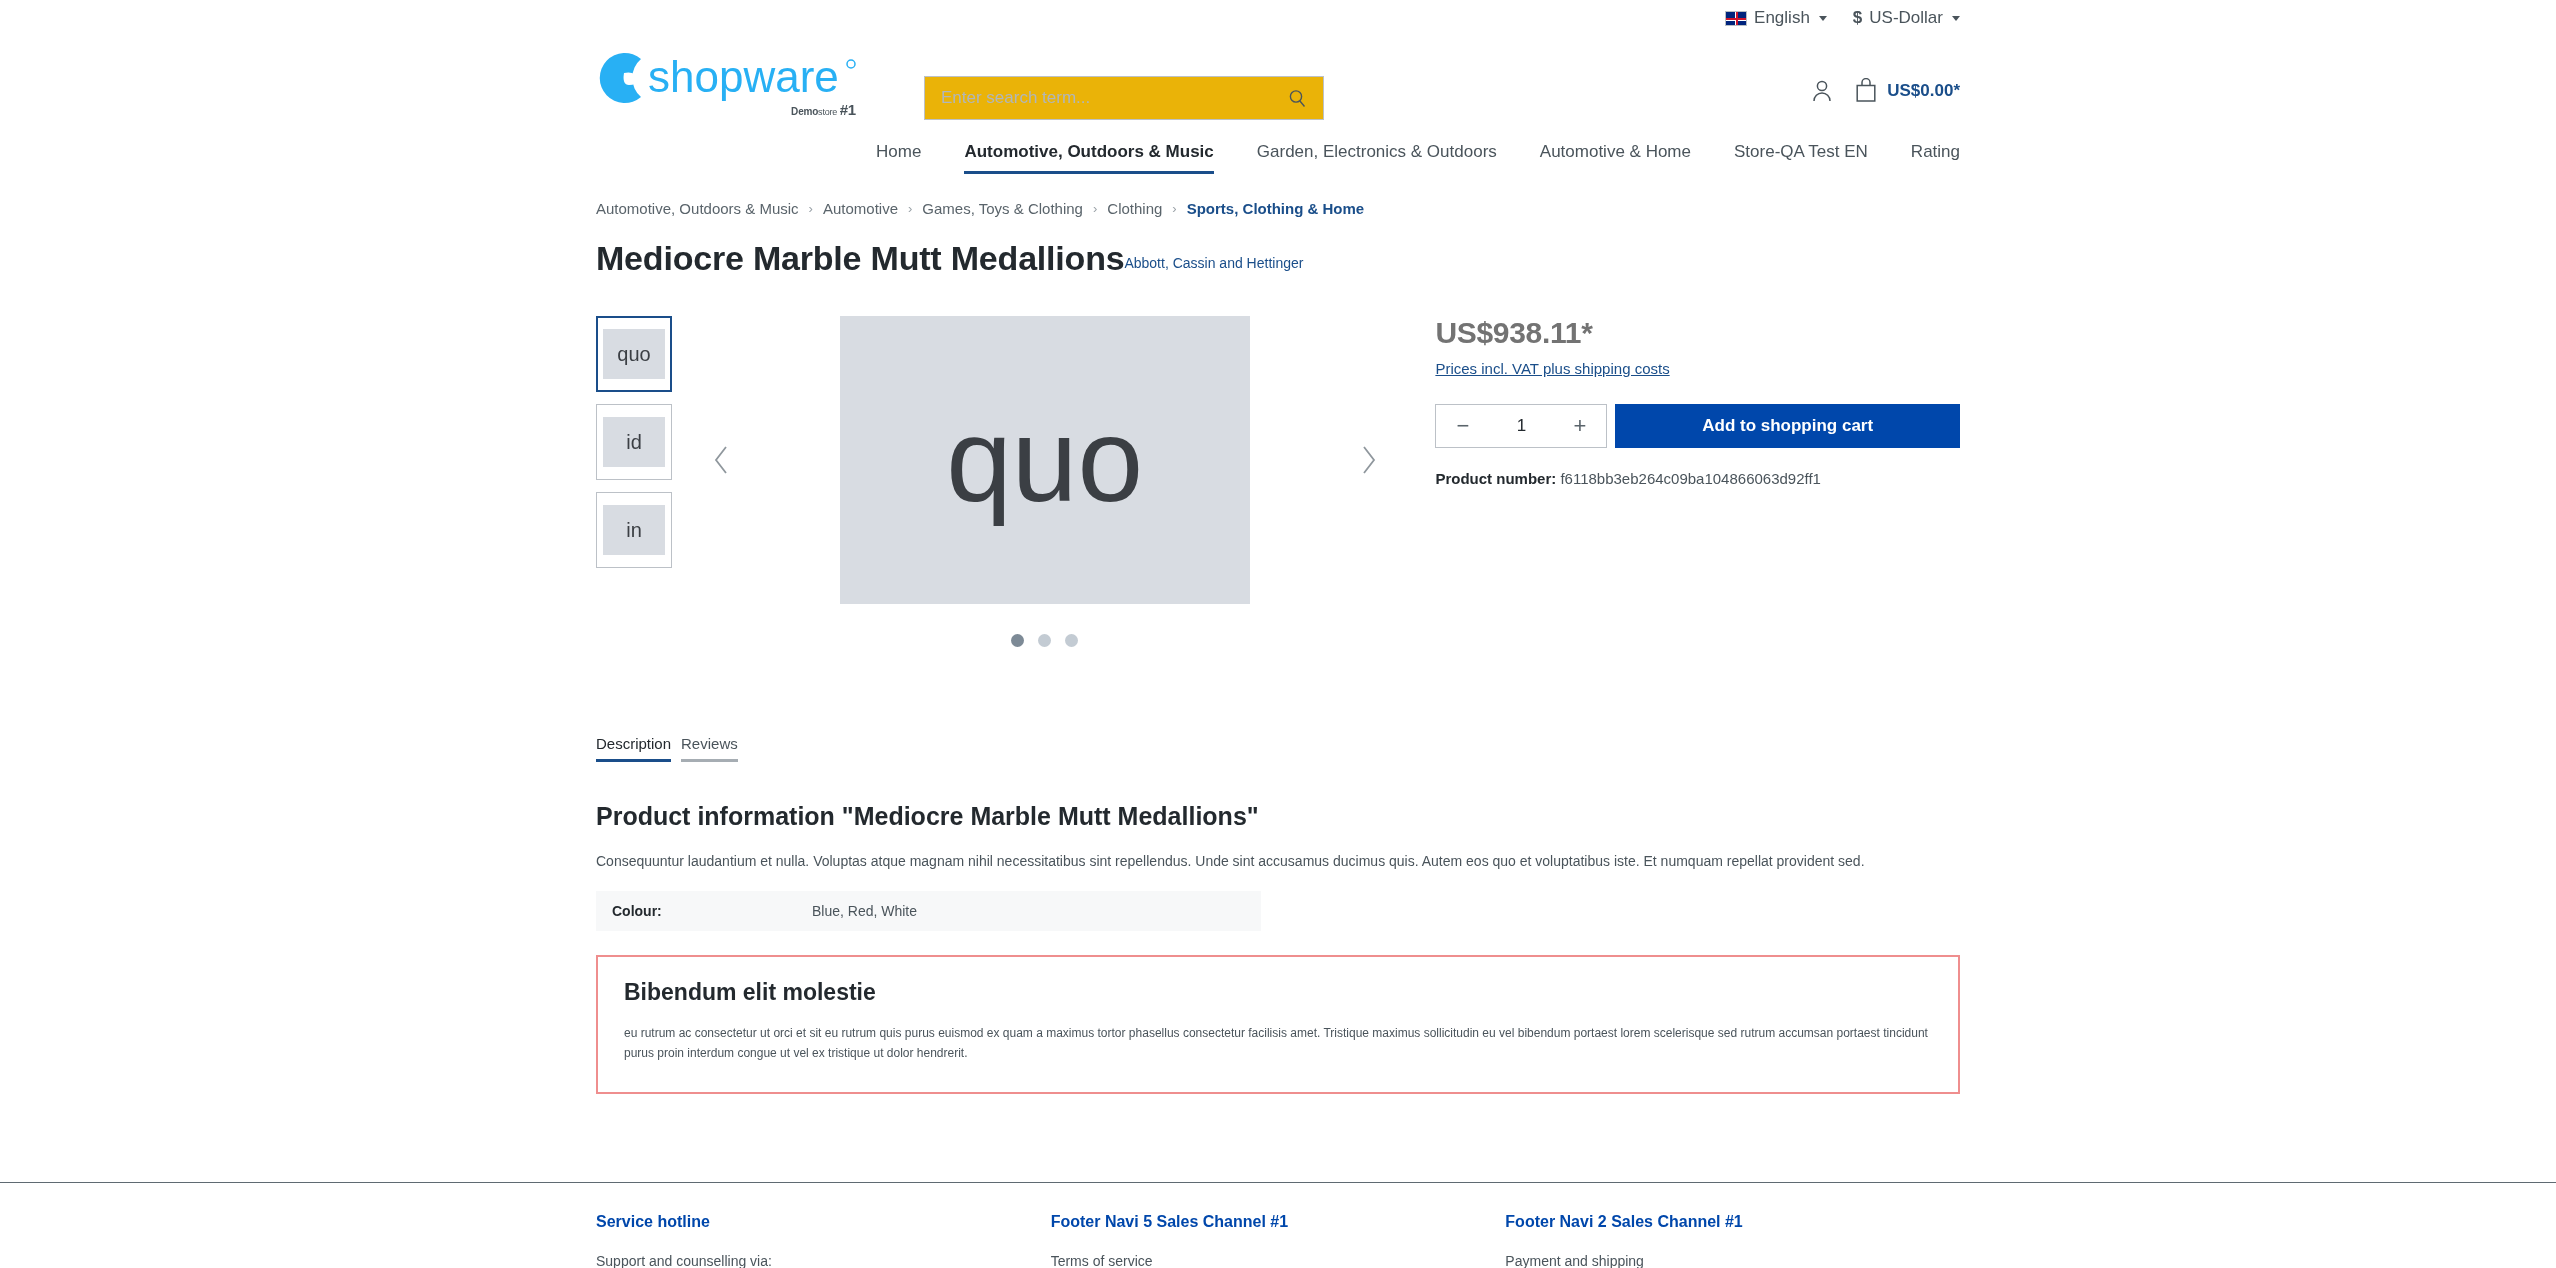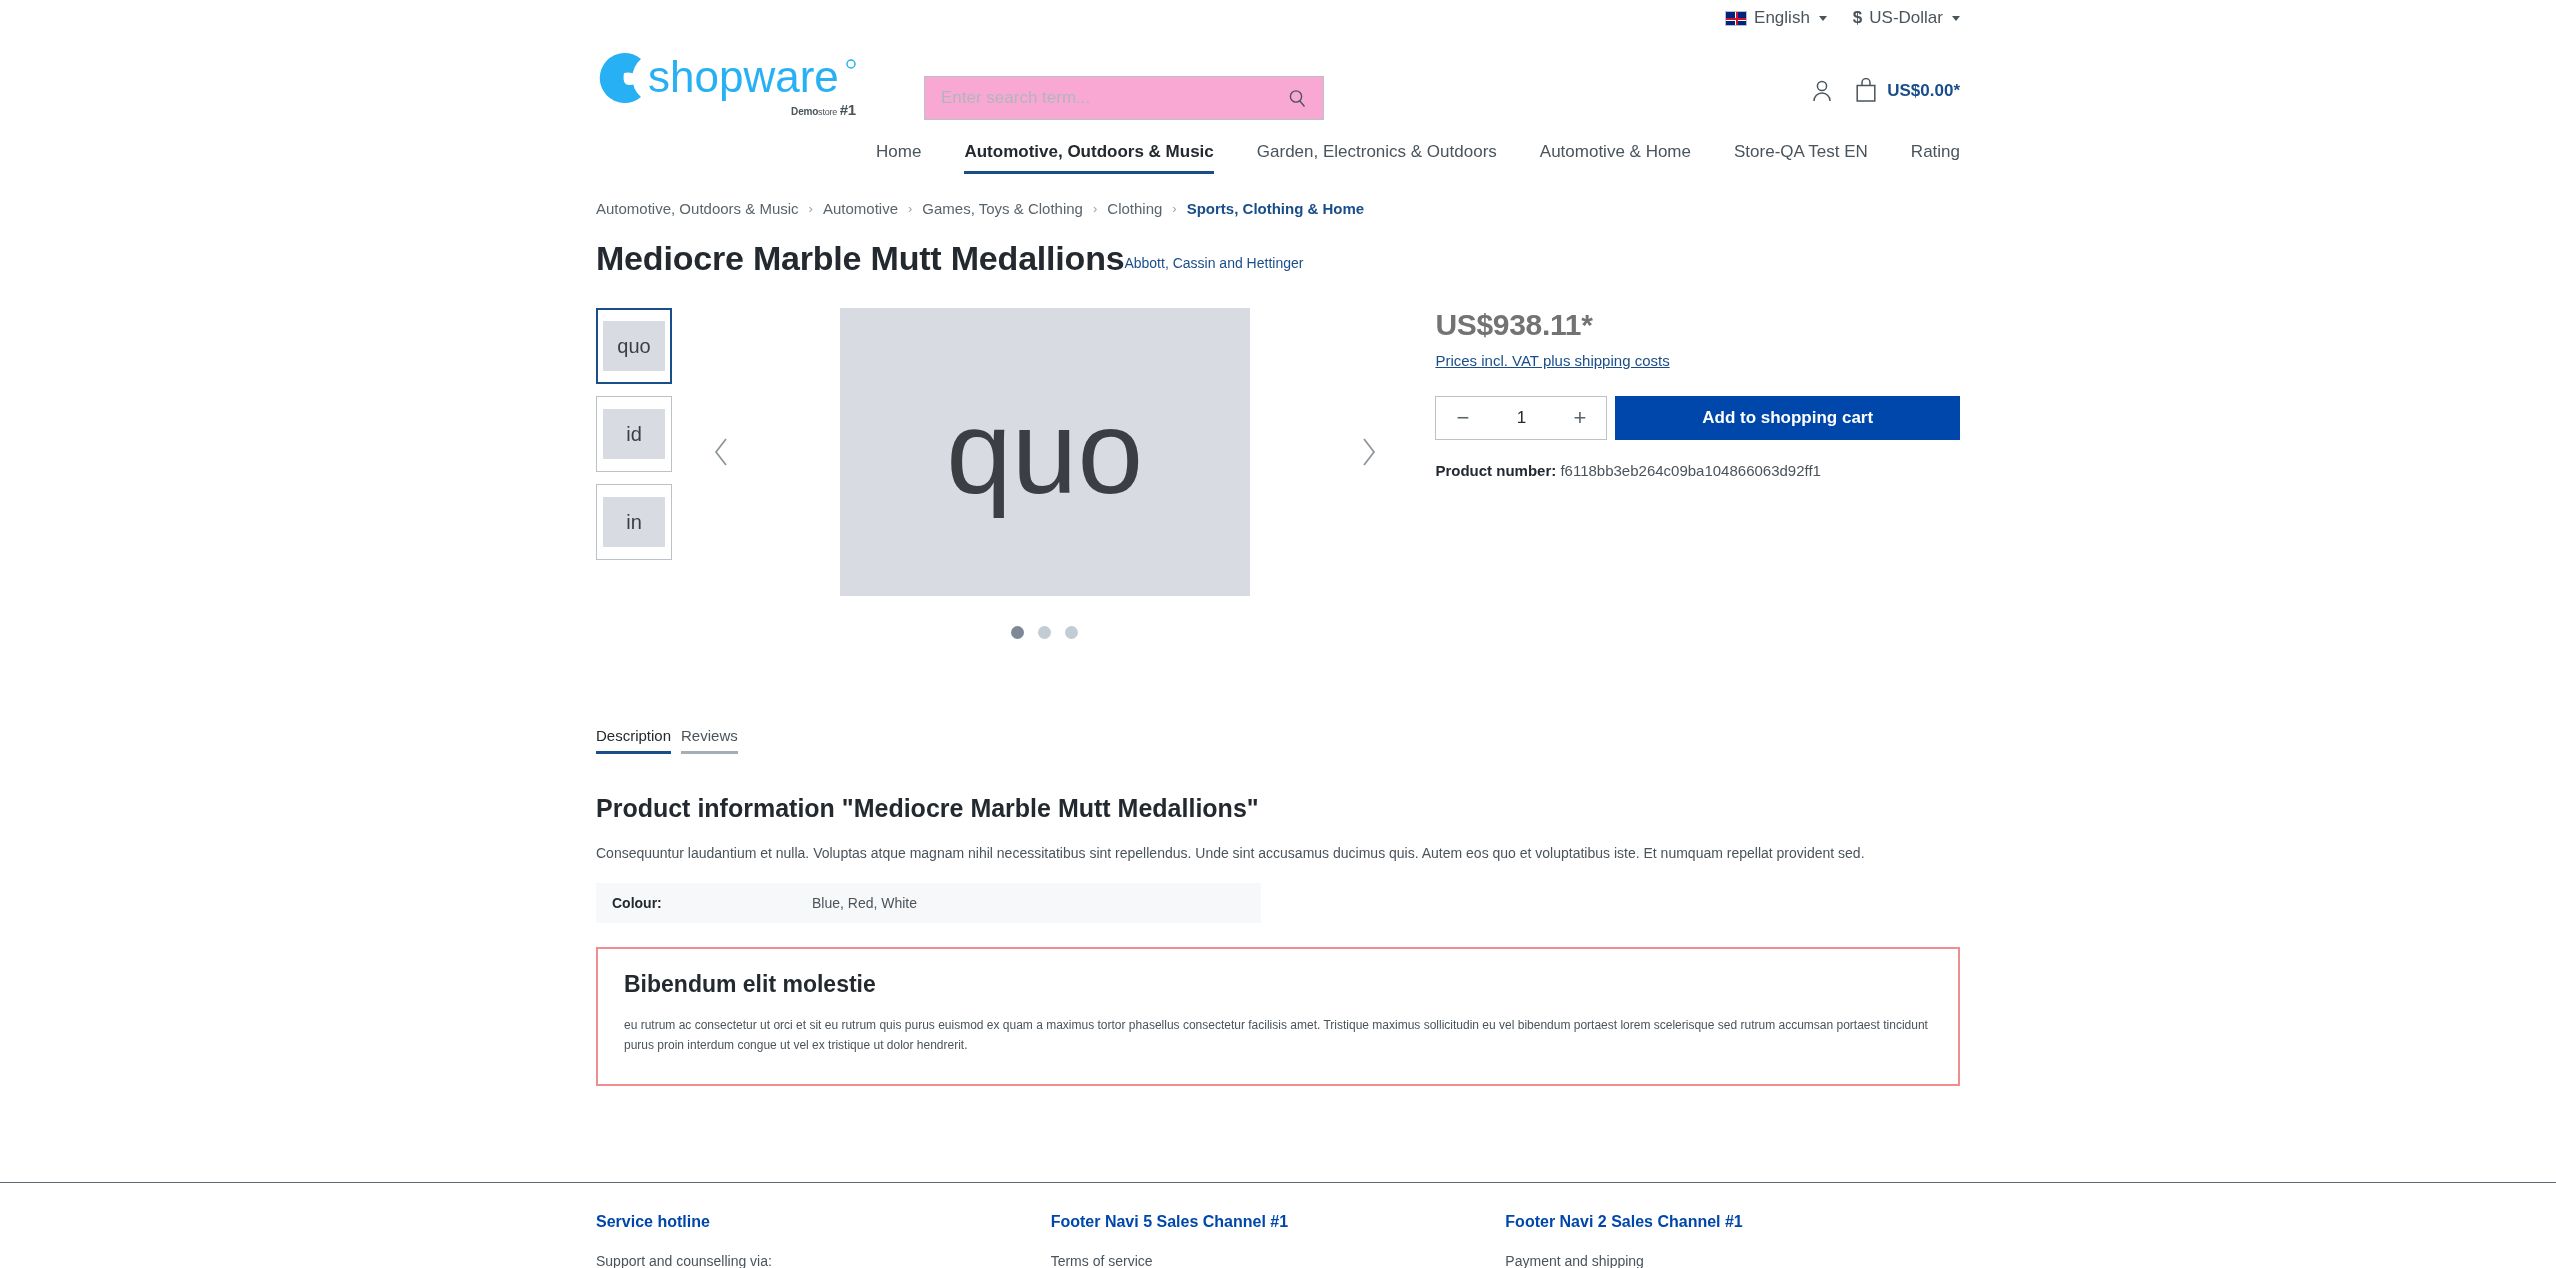--- a/index.html
+++ b/index.html
@@ -65,21 +65,21 @@
   }
   .logo-sub .store { font-weight:400; font-size:9px; }
   .logo-sub .num { font-size:15px; font-weight:700; }
 
   .search-wrap {
     position:absolute; left: 328px; top: 46px;
     width: 400px;
   }
   .search-box {
     display:flex; align-items:center;
-    border:1px solid #bcc1c7; background:#f9a8d4;
+    border:1px solid #bcc1c7; background:#eab308;
     height: 44px; padding: 0 14px;
   }
   .search-box input {
     flex:1; border:0; outline:0; font-size:17px; color:#4a545b;
     font-family:"Liberation Sans", sans-serif; background:transparent;
   }
   .search-box input::placeholder { color:#b0b6bc; }
   .search-icon-btn { background:transparent; border:0; cursor:pointer; padding:0 2px; line-height:0; }
 
   .header-actions {
@@ -117,21 +117,21 @@
   .prod-title {
     font-size: 34px; font-weight:700; color:#23292e; margin:0;
     letter-spacing:-0.2px;
   }
   .manufacturer {
     font-size: 14px; color:#1a4e8a; text-decoration:none; cursor:pointer;
     padding-top: 16px; white-space:nowrap;
   }
 
   
-  .prod-body { display:flex; margin-top: 30px; }
+  .prod-body { display:flex; margin-top: 38px; }
   .gallery { display:flex; width: 820px; }
   .thumbs { display:flex; flex-direction:column; gap: 12px; width: 78px; }
   .thumb {
     width: 76px; height: 76px; border:1px solid #bcc1c7; background:#fff;
     display:flex; align-items:center; justify-content:center; cursor:pointer;
   }
   .thumb.active { border:2px solid #1a4e8a; }
   .thumb-inner {
     width: 62px; height: 50px; background:#d8dce2;
     display:flex; align-items:center; justify-content:center;

